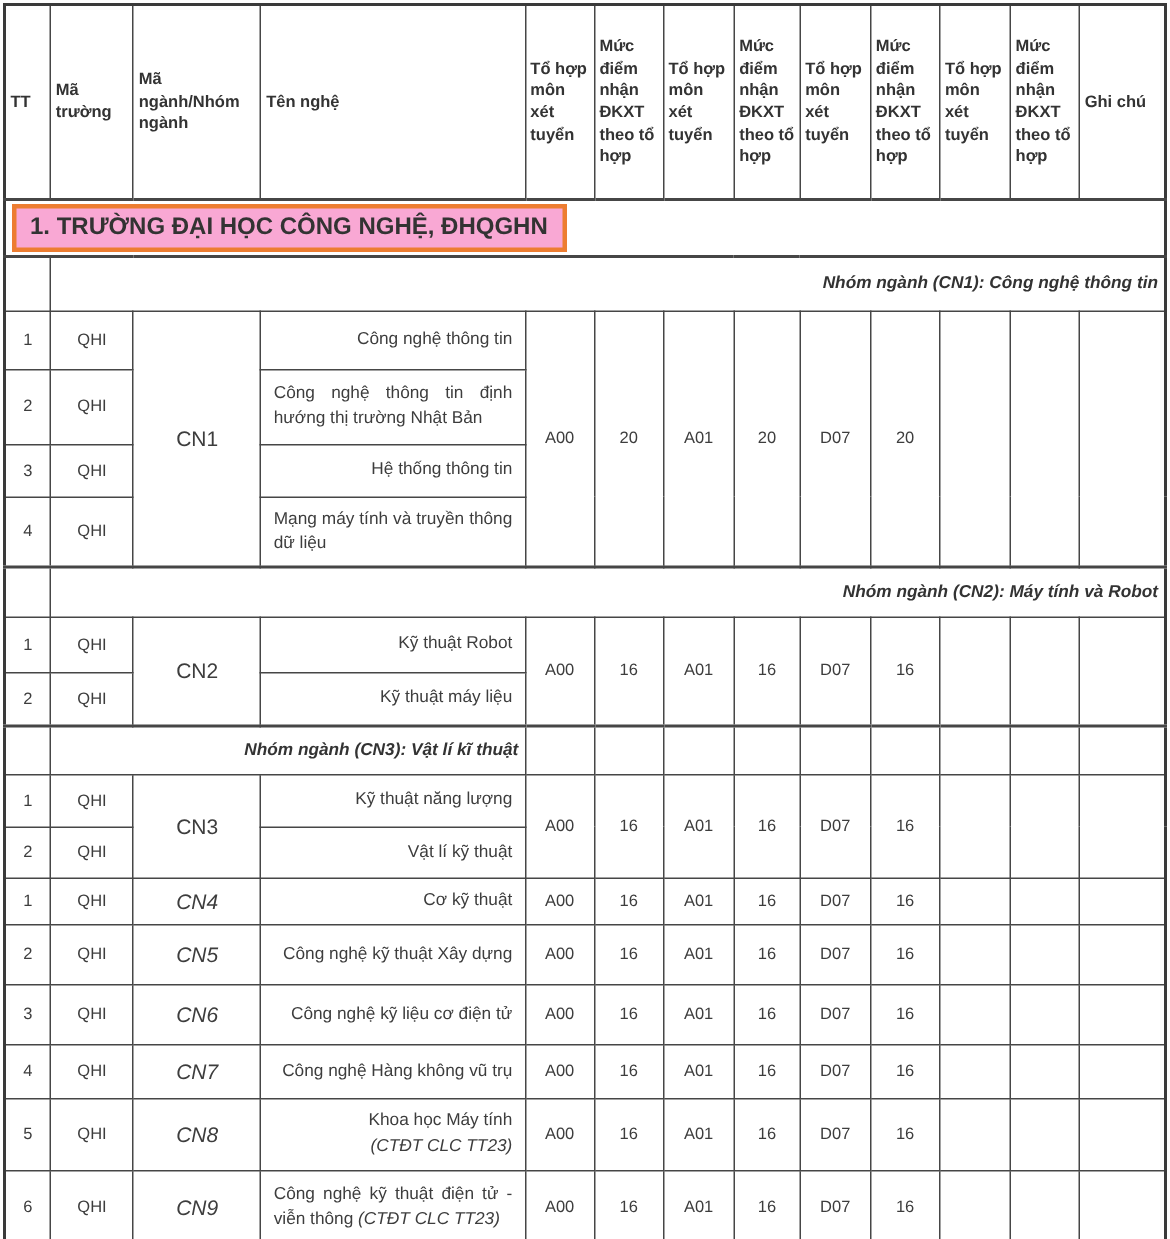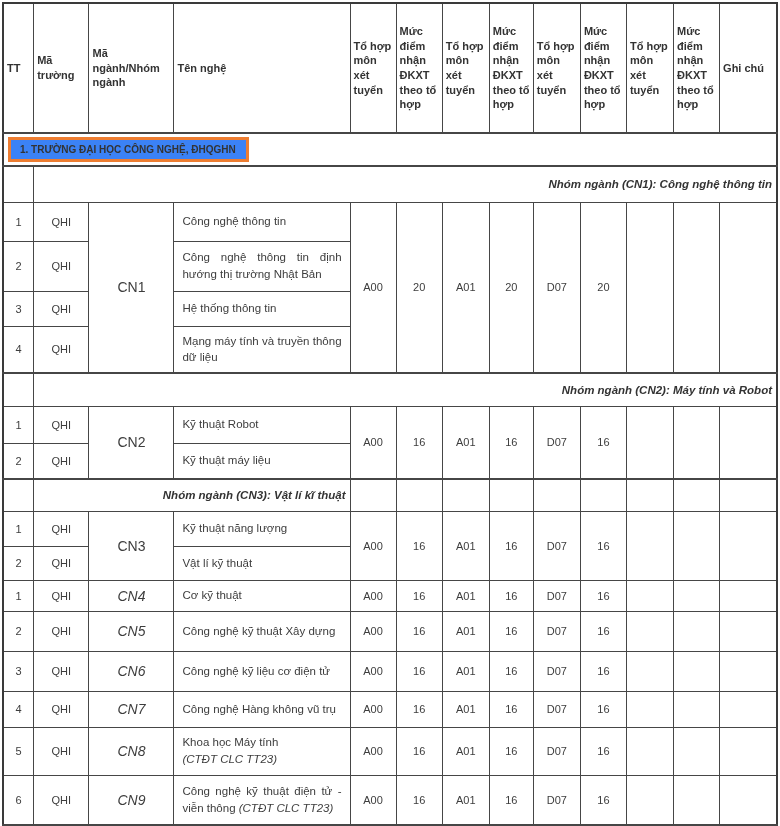--- a/index.html
+++ b/index.html
@@ -23,30 +23,30 @@
   }
   thead th{
     font-weight:bold;text-align:left;line-height:1.32;color:#333;
     padding:4px 3px;
   }
   .thick-b td,.thick-b th{border-bottom-width:2px;}
   .thick-t td,.thick-t th{border-top-width:2px;}
   table{border:2px solid #3a3a3a;}
   .center{text-align:center;}
   .nganh{
-    text-align:left;padding:4px 8px;line-height:1.45;font-size:11.5px;
+    text-align:right;padding:4px 8px;line-height:1.45;font-size:11.5px;
   }
   .justify{text-align:justify;}
   .school-cell{padding:2px 4px;border-left:none;border-right:none;}
   .orange-box{
     display:inline-block;
     border:3px solid #ED7D31;
     padding:4px 10px 4px 9px;
-    font-weight:bold;font-size:10px;color:#333;
-    background:#3b82f6;
+    font-weight:bold;font-size:16px;color:#333;
+    background:#f9a8d4;
   }
   .group-cell{
     font-weight:bold;font-style:italic;font-size:11.5px;
     padding:6px 4px 6px 12px;text-align:right;color:#333;
   }
   .code-cell{font-size:14px;}
   .italic{font-style:italic;}
   .note-block{display:block;font-style:italic;}
   .note-inline{font-style:italic;}
   .partial td{border-bottom:none;}

